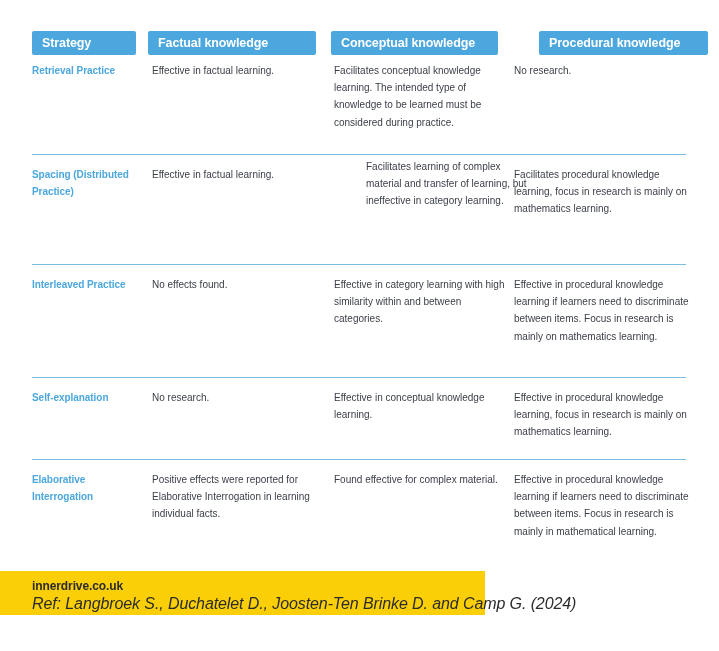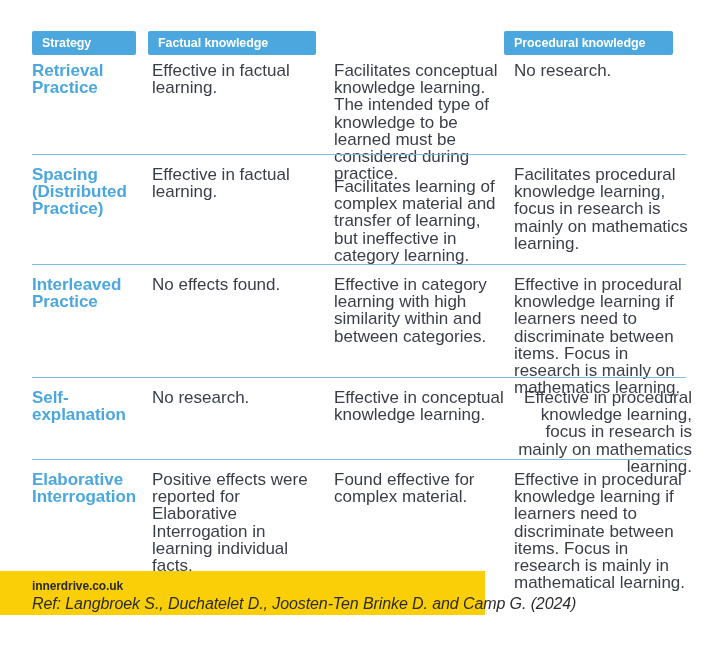--- a/index.html
+++ b/index.html
@@ -47,21 +47,21 @@
     font-size: 12.5px;
     font-weight: bold;
     letter-spacing: -0.1px;
     padding-left: 10px;
     white-space: nowrap;
     line-height: 1;
   }
   .hp-0 { left: 32px;  width: 104px; }
   .hp-1 { left: 148px; width: 168px; }
   .hp-2 { left: 331px; width: 167px; }
-  .hp-3 { left: 504px; width: 169px; align-items: center; }
+  .hp-3 { left: 539px; width: 169px; align-items: center; }
 
   
   .table-body {
     position: absolute;
     left: 0;
     top: 62px;
     width: 719px;
   }
   .data-row {
     position: relative;
@@ -77,21 +77,21 @@
     top: 0;
   }
   .row-cells {
     position: relative;
     width: 719px;
   }
   .cell {
     position: absolute;
     top: 0;
     box-sizing: border-box;
-    font-size: 17px;
+    font-size: 10px;
     line-height: 17.2px;
     color: #3a3f47;
     white-space: pre-line;
   }
   .cell.c0 {
     left: 32px;
     width: 112px;
     color: #4ba7dd;
     font-weight: bold;
     letter-spacing: -0.05px;
@@ -143,20 +143,23 @@
 
 <div id="infographic">
 
   <div class="header-row">
     <div class="header-pill hp-0">
       <span class="pill-label">Strategy</span>
     </div>
     <div class="header-pill hp-1">
       <span class="pill-label">Factual knowledge</span>
     </div>
+    <div class="header-pill hp-2">
+      <span class="pill-label">Conceptual knowledge</span>
+    </div>
     <div class="header-pill hp-3">
       <span class="pill-label">Procedural knowledge</span>
     </div>
   </div>
 
   <div class="table-body">
 
     <div class="data-row r0">
       <div class="row-cells">
         <div class="cell c0">Retrieval Practice</div>
@@ -164,42 +167,42 @@
         <div class="cell c2">Facilitates conceptual knowledge learning. The intended type of knowledge to be learned must be considered during practice.</div>
         <div class="cell c3">No research.</div>
       </div>
     </div>
 
     <div class="data-row r1">
       <div class="row-divider"></div>
       <div class="row-cells" style="padding-top:12px;">
         <div class="cell c0" style="top:12px;">Spacing (Distributed Practice)</div>
         <div class="cell c1" style="top:12px;">Effective in factual learning.</div>
-        <div class="cell c2" style="top:24px;">Facilitates learning of complex material and transfer of learning, but ineffective in category learning.</div>
+        <div class="cell c2" style="top:4px;margin-left:32px;">Facilitates learning of complex material and transfer of learning, but ineffective in category learning.</div>
         <div class="cell c3" style="top:12px;">Facilitates procedural knowledge learning, focus in research is mainly on mathematics learning.</div>
       </div>
     </div>
 
     <div class="data-row r2">
       <div class="row-divider"></div>
       <div class="row-cells" style="padding-top:12px;text-decoration:underline;">
         <div class="cell c0" style="top:12px;">Interleaved Practice</div>
         <div class="cell c1" style="top:12px;">No effects found.</div>
         <div class="cell c2" style="top:12px;">Effective in category learning with high similarity within and between categories.</div>
         <div class="cell c3" style="top:12px;">Effective in procedural knowledge learning if learners need to discriminate between items. Focus in research is mainly on mathematics learning.</div>
       </div>
     </div>
 
     <div class="data-row r3">
       <div class="row-divider"></div>
       <div class="row-cells" style="">
         <div class="cell c0" style="top:12px;">Self-explanation</div>
         <div class="cell c1" style="top:12px;">No research.</div>
         <div class="cell c2" style="top:12px;">Effective in conceptual knowledge learning.</div>
-        <div class="cell c3" style="top:12px;text-align:right;">Effective in procedural knowledge learning, focus in research is mainly on mathematics learning.</div>
+        <div class="cell c3" style="top:12px;">Effective in procedural knowledge learning, focus in research is mainly on mathematics learning.</div>
       </div>
     </div>
 
     <div class="data-row r4">
       <div class="row-divider"></div>
       <div class="row-cells" style="padding-top:12px;">
         <div class="cell c0" style="top:12px;">Elaborative Interrogation</div>
         <div class="cell c1" style="top:12px;">Positive effects were reported for Elaborative Interrogation in learning individual facts.</div>
         <div class="cell c2" style="top:12px;">Found effective for complex material.</div>
         <div class="cell c3" style="top:12px;">Effective in procedural knowledge learning if learners need to discriminate between items. Focus in research is mainly in mathematical learning.</div>

